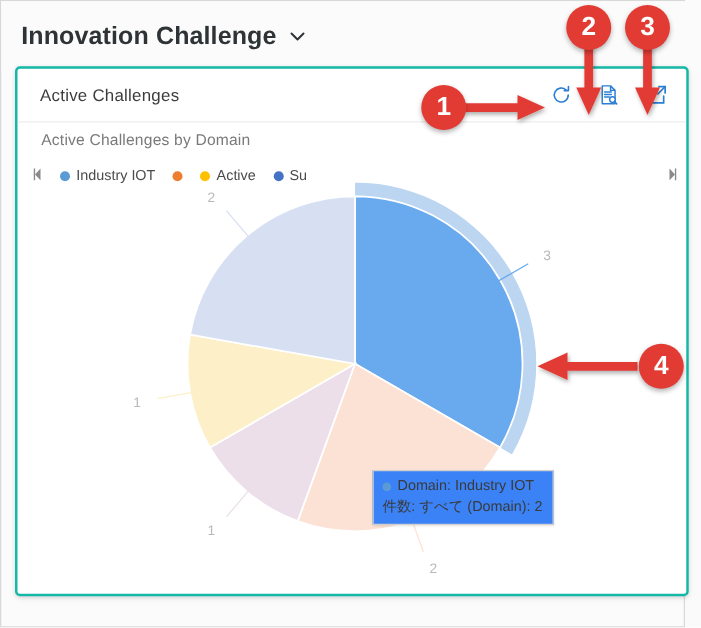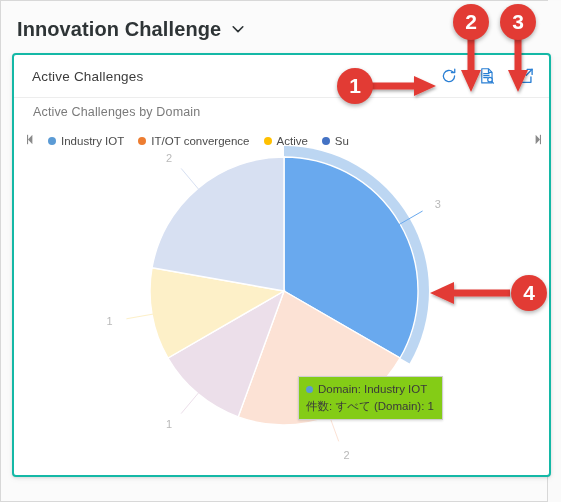--- a/index.html
+++ b/index.html
@@ -165,21 +165,21 @@
     font-size: 11px;
     fill: #b9b9b9;
     font-family: "Liberation Sans", sans-serif;
   }
 
   
   .tooltip {
     position: absolute;
     left: 284px;
     top: 278px;
-    background: #84cc16;
+    background: #3b82f6;
     border: 1px solid #cfcfcf;
     padding: 4px 8px 5px 7px;
     font-size: 11.5px;
     color: #3a3a3a;
     line-height: 1.45;
     box-shadow: 0 1px 2px rgba(0,0,0,.12);
     white-space: nowrap;
   }
   .tooltip-row1 { display: flex; align-items: center; gap: 5px; }
   .tt-dot {
@@ -272,21 +272,20 @@
           </svg>
         </span>
 
         <div class="legend-items" id="legend-items">
             <span class="legend-item">
               <span class="legend-dot" style="background: rgb(91, 155, 213);"></span>
               <span>Industry IOT</span>
             </span>
             <span class="legend-item">
               <span class="legend-dot" style="background: rgb(237, 125, 49);"></span>
-              <span>IT/OT convergence</span>
             </span>
             <span class="legend-item">
               <span class="legend-dot" style="background: rgb(255, 192, 0);"></span>
               <span>Active</span>
             </span>
             <span class="legend-item">
               <span class="legend-dot" style="background: rgb(68, 114, 196);"></span>
               <span>Su</span>
             </span>
           </div>
@@ -318,21 +317,21 @@
             <line x1="184.72779569898367" y1="43.3765441758364" x2="167.15398245015368" y2="22.432889100963536" stroke="#d7e0f2" stroke-width="1"></line>
             <text x="158.15495591454214" y="15.708266897297847" text-anchor="end" class="slice-label">2</text>
           </svg>
       </div>
 
       <div class="tooltip">
         <div class="tooltip-row1">
           <span class="tt-dot"></span>
           <span>Domain: Industry IOT</span>
         </div>
-        <div>件数: すべて (Domain): 1</div>
+        <div>件数: すべて (Domain): 2</div>
       </div>
 
     </div>
   </div>
 </div>
 
 <div class="annot-layer">
   <svg width="561" height="502" viewBox="0 0 561 502" style="position:absolute;left:0;top:0;" aria-hidden="true">
     <defs>
       <filter id="ashadow" x="-50%" y="-50%" width="220%" height="220%">

